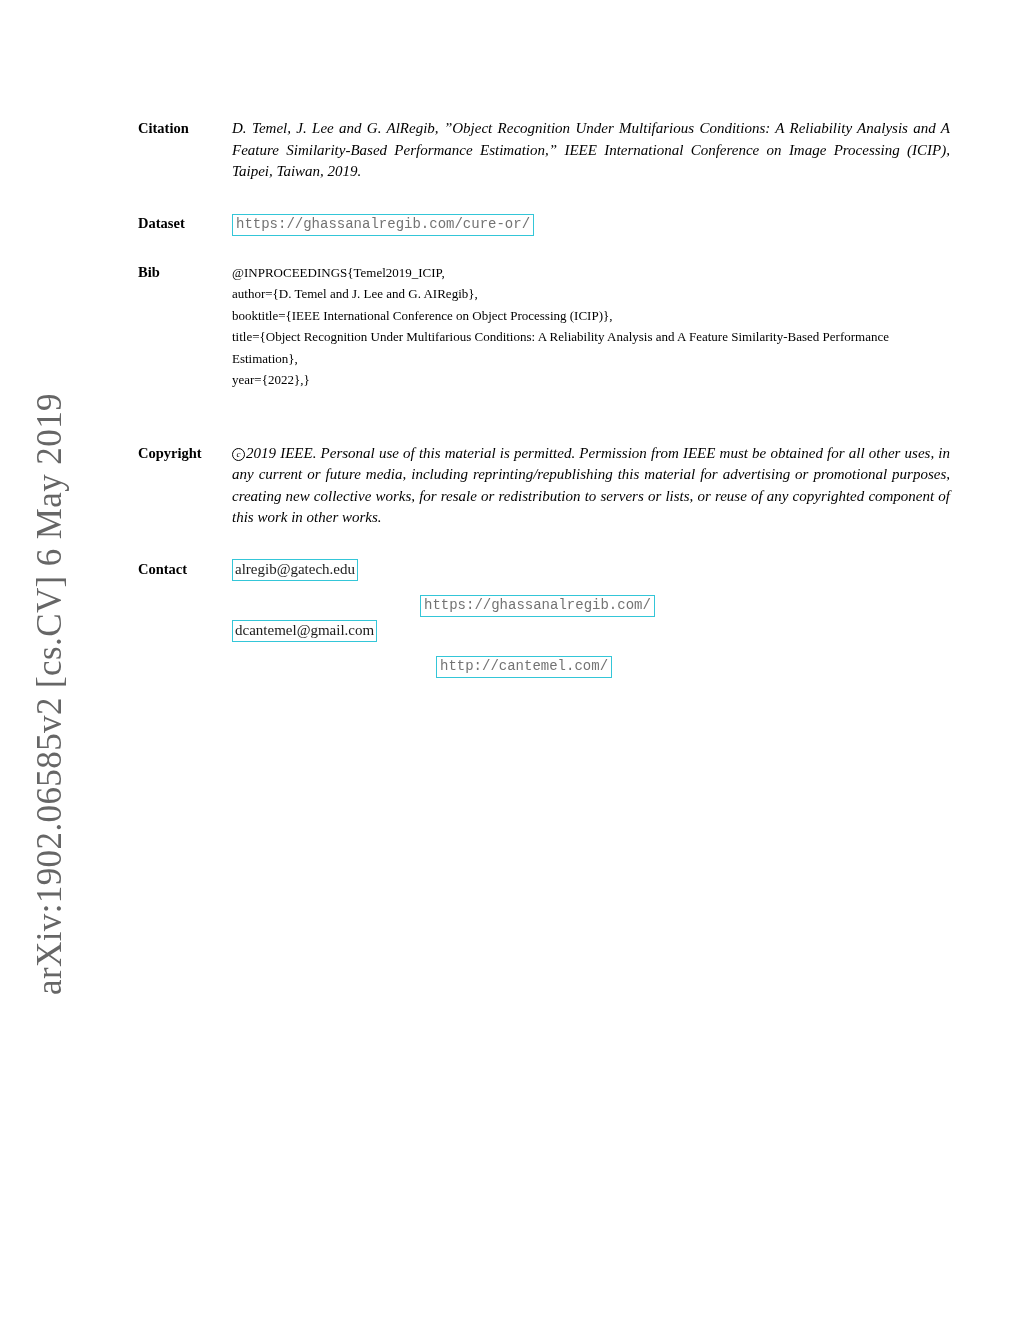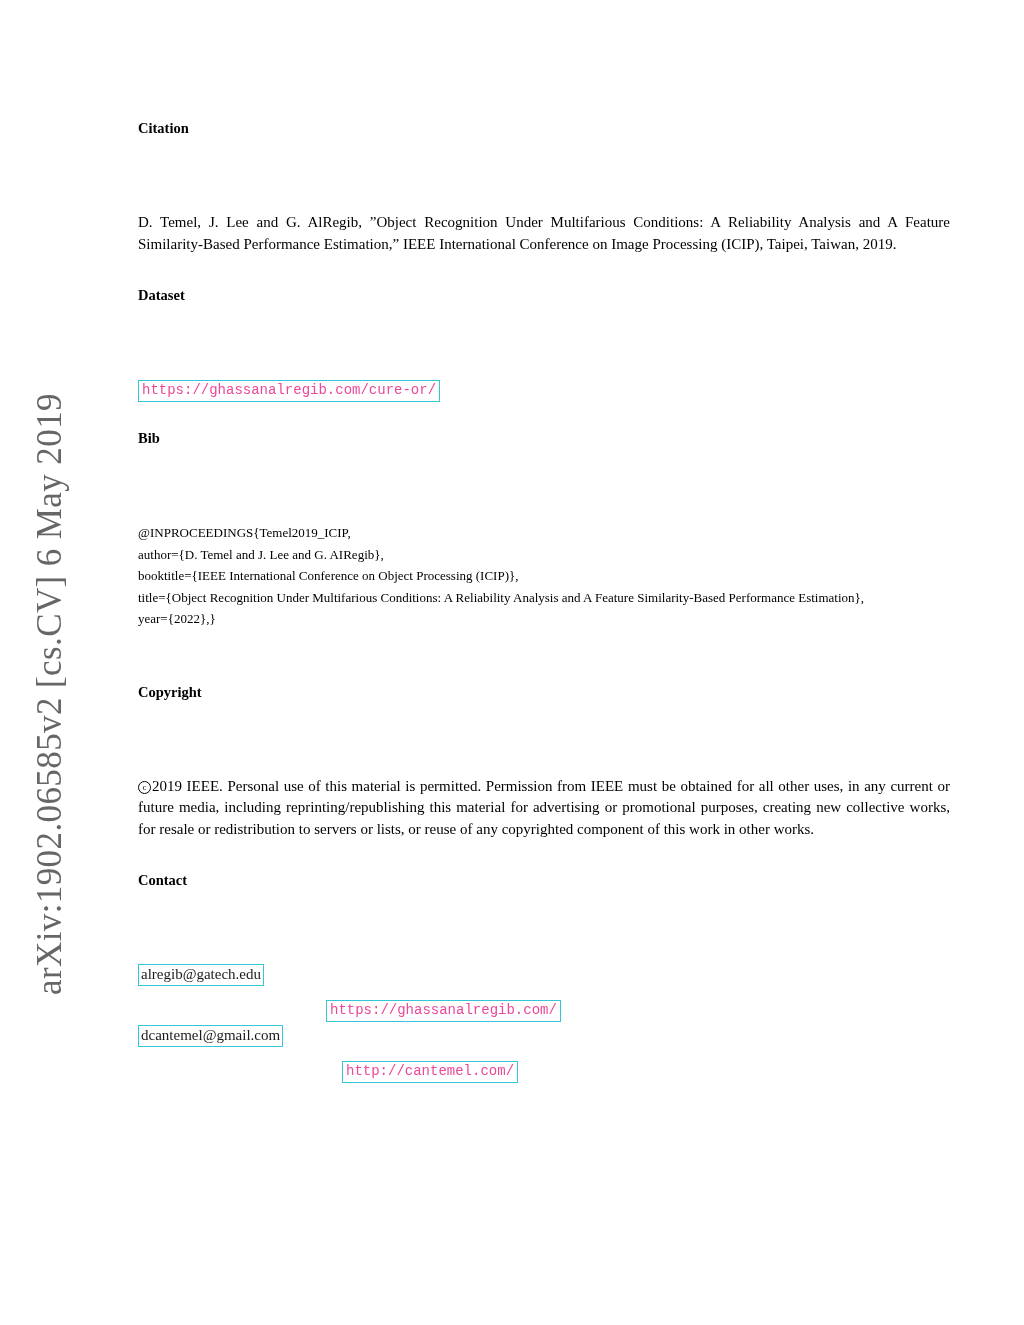--- a/index.html
+++ b/index.html
@@ -53,47 +53,47 @@
     position: absolute;
     left: 138px;
     top: 118px;
     width: 812px;
   }
 
   .row {
     display: flex;
     align-items: flex-start;
     margin-bottom: 0px;
-    flex-direction: column;
   }
 
   .row-label {
     width: 94px;
     flex: 0 0 94px;
     font-weight: bold;
     font-size: 14.5px;
     line-height: 21px;
     font-family: "Liberation Serif", serif;
   }
 
   .row-content {
     flex: 1 1 auto;
     font-size: 15px;
     line-height: 21.5px;
   }
 
   .justified {
     text-align: justify;
     text-justify: inter-word;
+    font-style: italic;
   }
 
   .mono-link {
     font-family: "Liberation Mono", monospace;
     font-size: 14px;
-    color: #ec4899;
+    color: #737373;
     border: 1px solid #34c6d8;
     padding: 1px 3px 2px 3px;
     display: inline-block;
     line-height: 17px;
     text-decoration: none;
   }
 
   .text-link {
     font-family: "Liberation Serif", serif;
     font-size: 15px;

